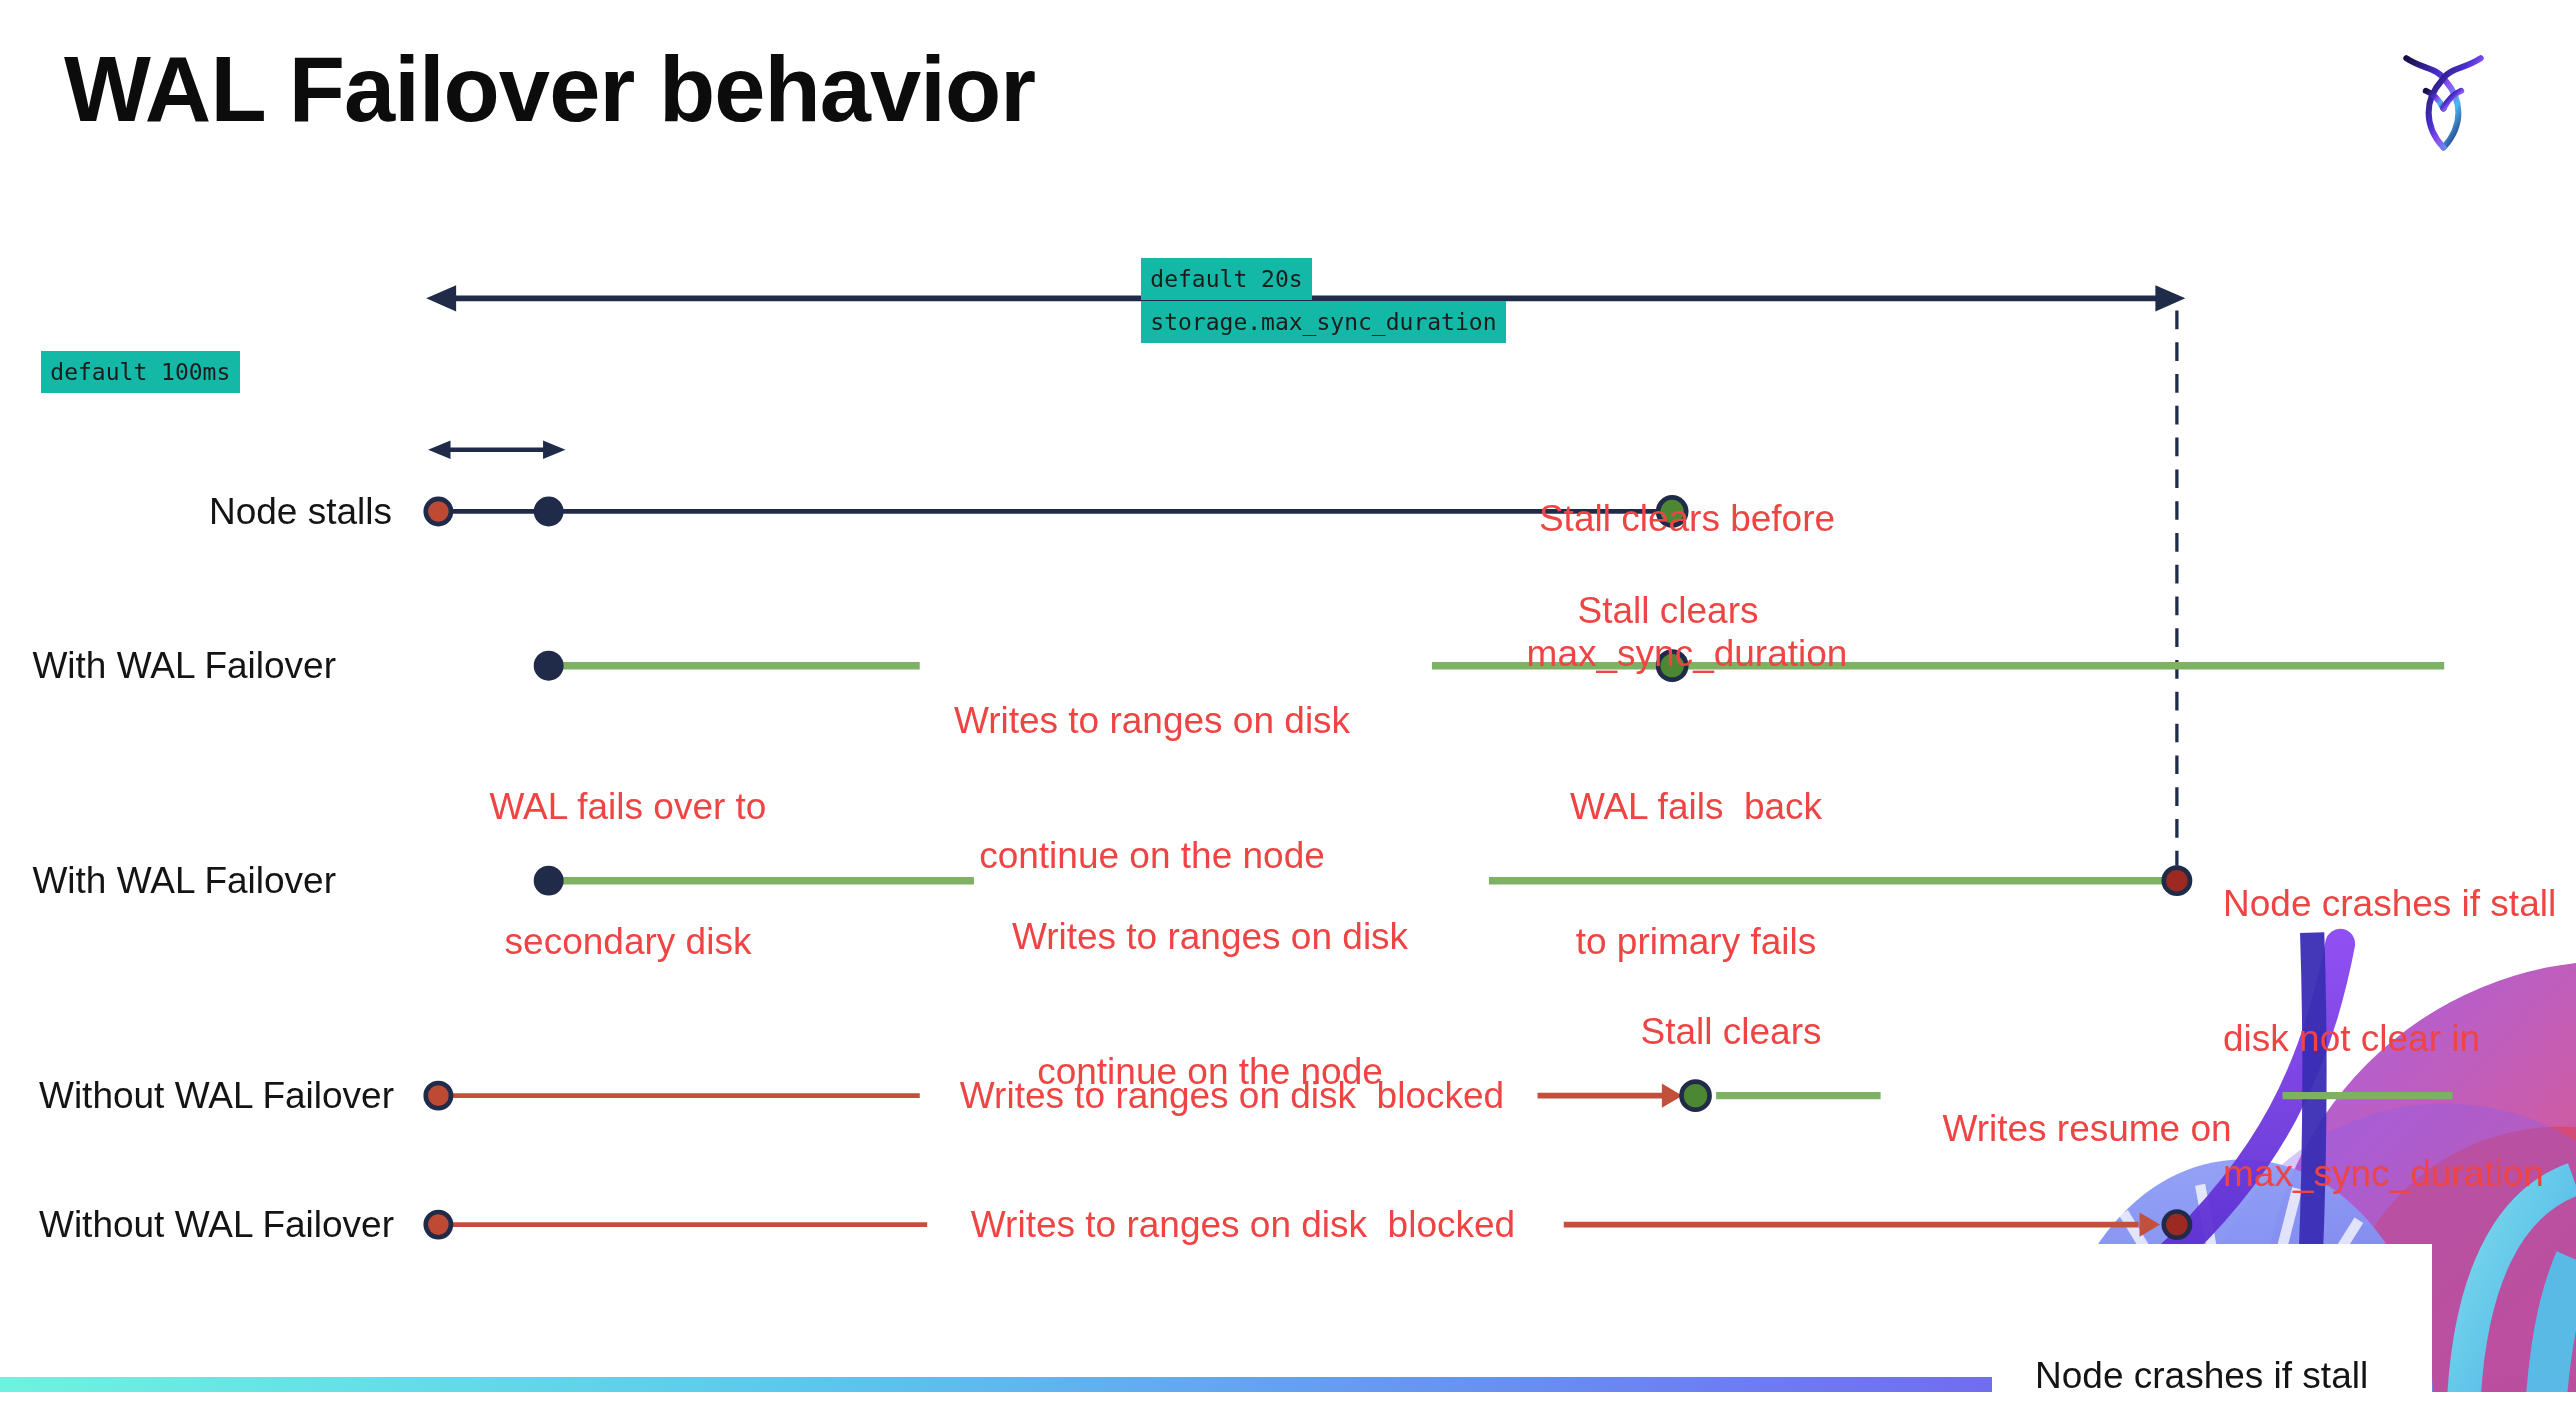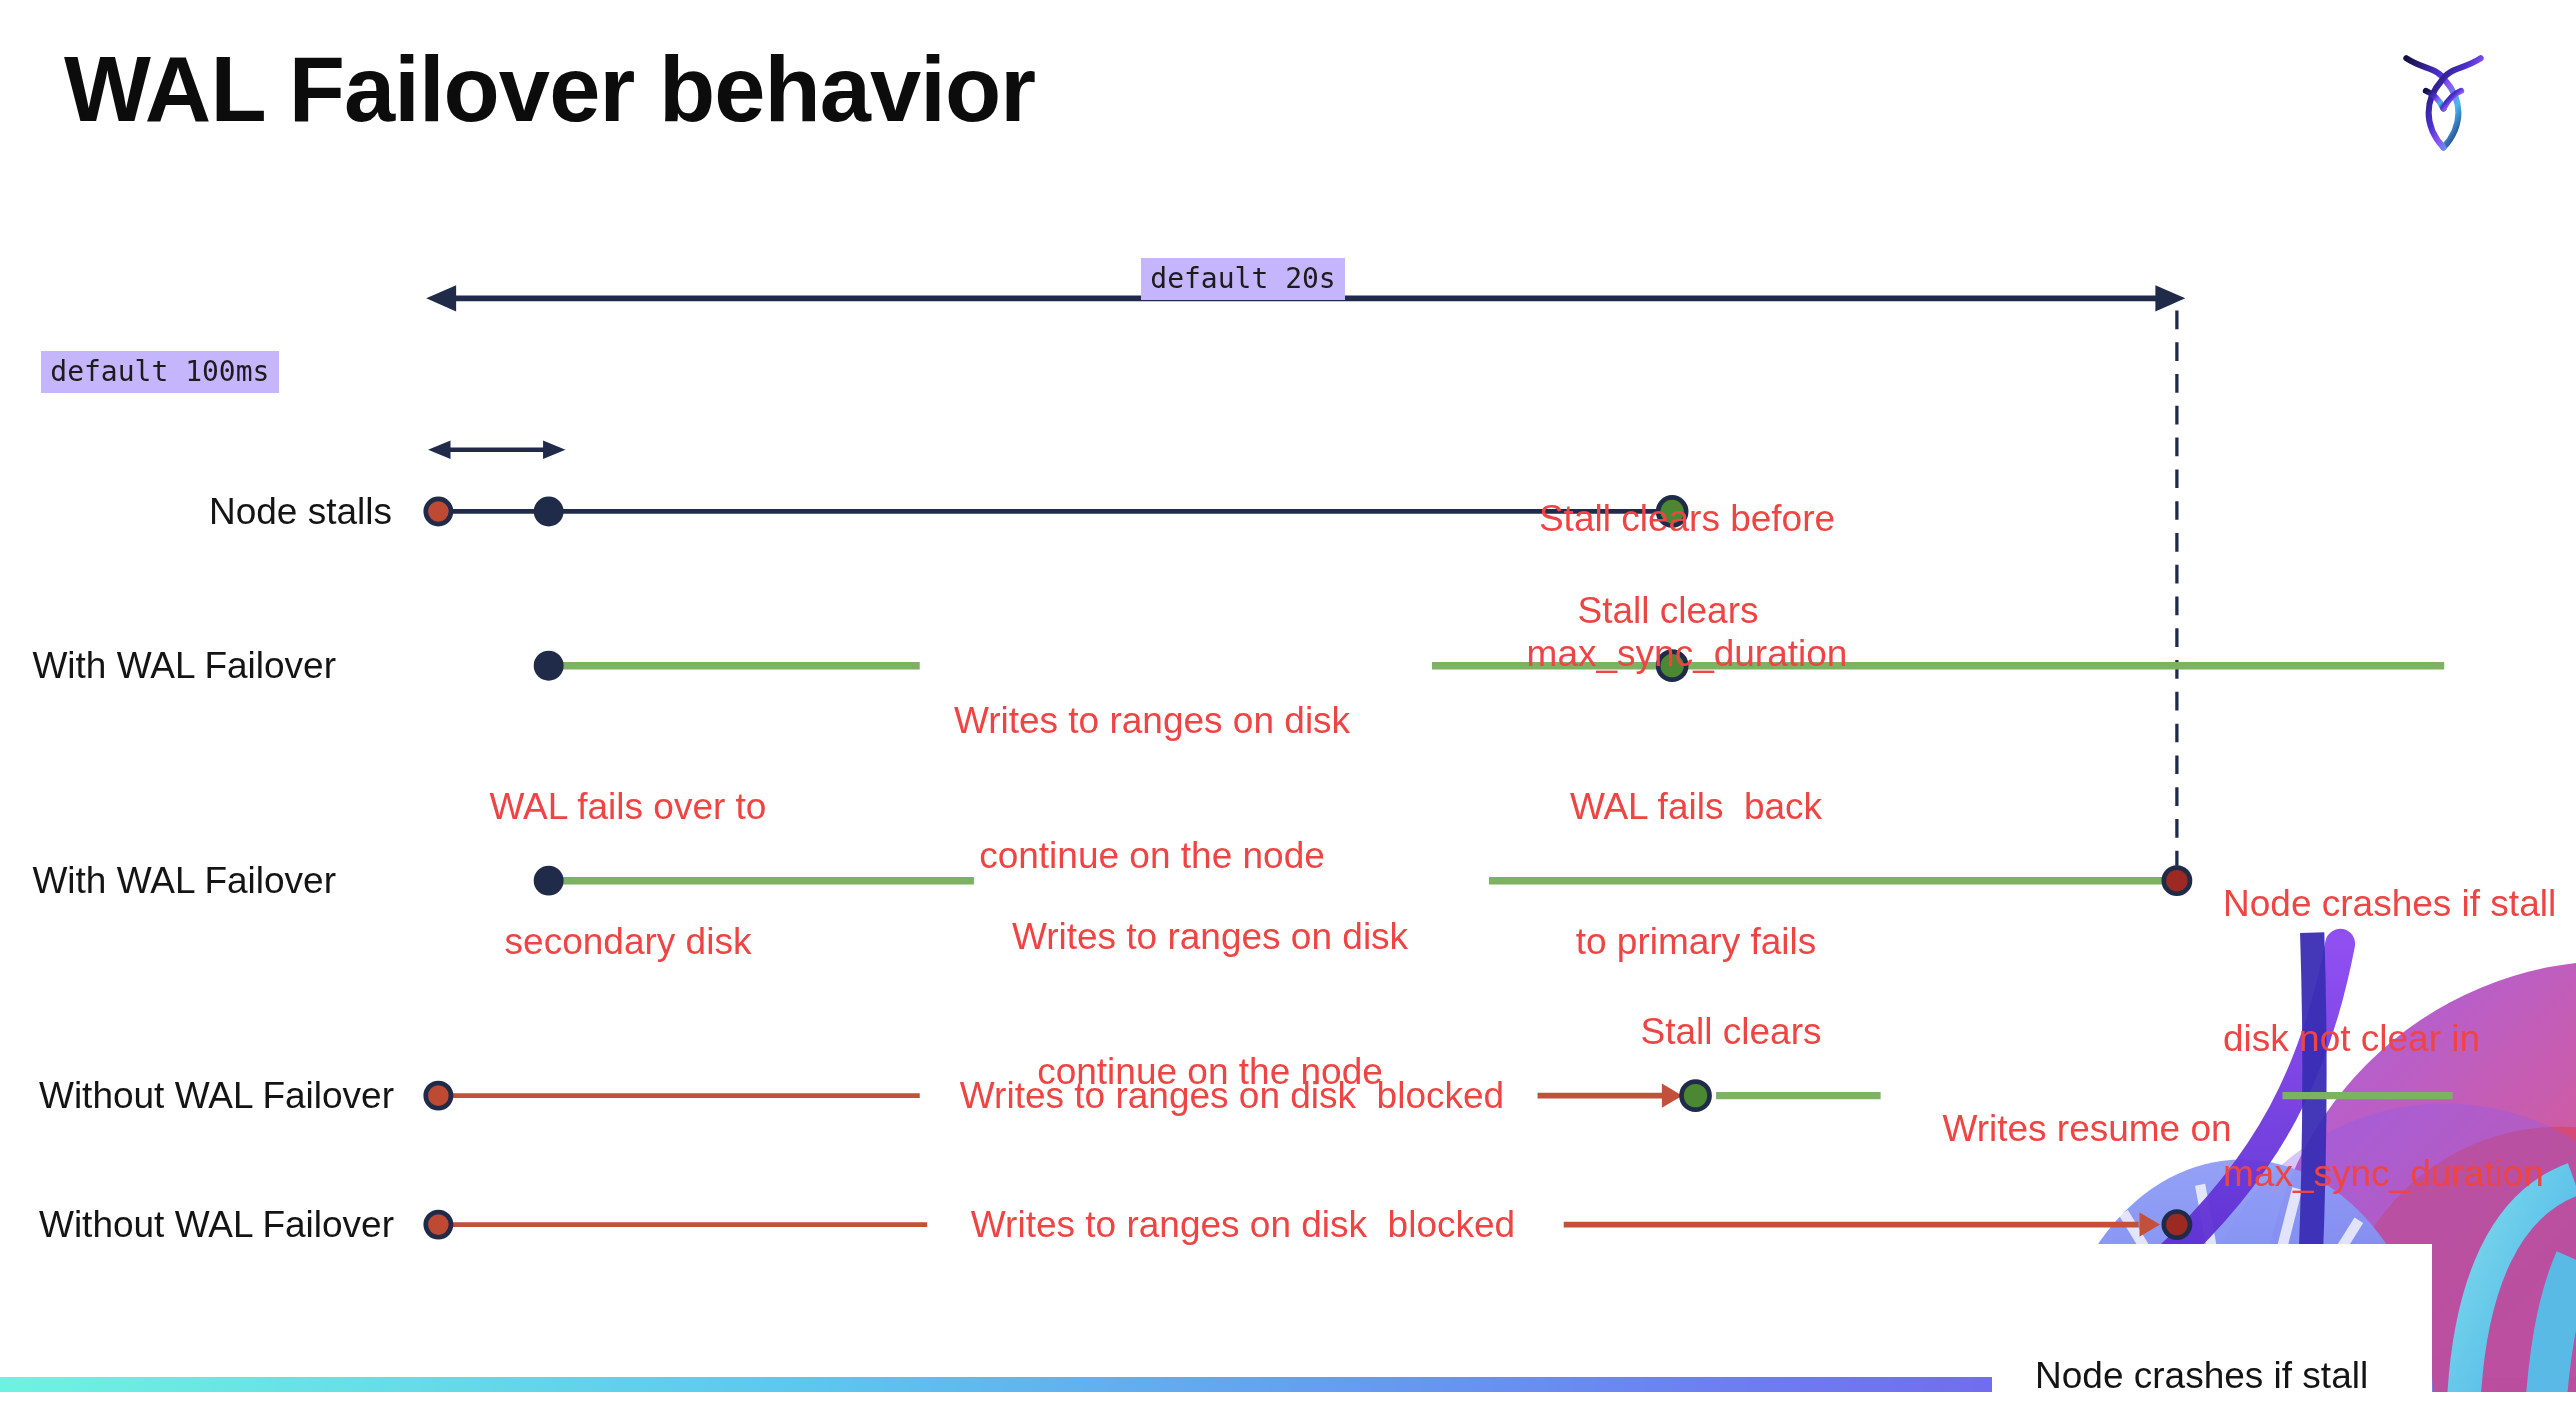--- a/index.html
+++ b/index.html
@@ -5,22 +5,22 @@
   html,body{margin:0;padding:0;background:#ffffff;}
   .stage{
     position:relative;width:2576px;height:1392px;background:#ffffff;
     overflow:hidden;font-family:"Liberation Sans",sans-serif;color:#141414;
   }
   .title{
     position:absolute;left:64px;top:37px;font-size:92px;font-weight:bold;
     color:#0c0c0c;letter-spacing:-0.9px;white-space:pre;
   }
   .mono{
-    position:absolute;display:inline-block;background:#c4b5fd;color:#1c1c1c;
-    font-family:"DejaVu Sans Mono",monospace;font-size:28px;line-height:36px;
+    position:absolute;display:inline-block;background:#14b8a6;color:#1c1c1c;
+    font-family:"DejaVu Sans Mono",monospace;font-size:23px;line-height:36px;
     padding:2.8px 9.3px;white-space:pre;
   }
   .row-label{
     position:absolute;left:0;font-size:37px;line-height:45px;text-align:right;
     color:#141414;white-space:pre;
   }
   .ann{
     position:absolute;font-size:37px;line-height:45px;text-align:center;
     transform:translateX(-50%);color:#ef4444;white-space:pre;
   }
@@ -150,20 +150,21 @@
     <g fill="none" stroke="url(#lg)" stroke-width="6.5" stroke-linecap="round">
       <path d="M10,8 C28,20 44,18 52,32 C70,52 72,80 50,104"></path>
       <path d="M90,8 C72,20 56,18 48,32 C30,52 28,80 50,104"></path>
       <path d="M50,102 L50,60"></path>
       <path d="M50,62 C44,50 38,46 31,43"></path>
       <path d="M50,62 C56,50 62,46 69,43"></path>
     </g>
   </svg>
 
   <div class="mono txt" style="left:1141px;top:258px;">default 20s</div>
+  <div class="mono txt" style="left:1141px;top:301px;">storage.max_sync_duration</div>
   <div class="mono txt" style="left:41px;top:351px;">default 100ms</div>
 
   <div class="row-label txt" style="width:392px;top:489px;">Node stalls</div>
   <div class="row-label txt" style="width:336px;top:643px;">With WAL Failover</div>
   <div class="row-label txt" style="width:336px;top:858px;">With WAL Failover</div>
   <div class="row-label txt" style="width:394px;top:1073px;">Without WAL Failover</div>
   <div class="row-label txt" style="width:394px;top:1202px;">Without WAL Failover</div>
 
   <div class="ann txt" style="left:1687px;top:406px;">
     <div>Stall clears before</div>

